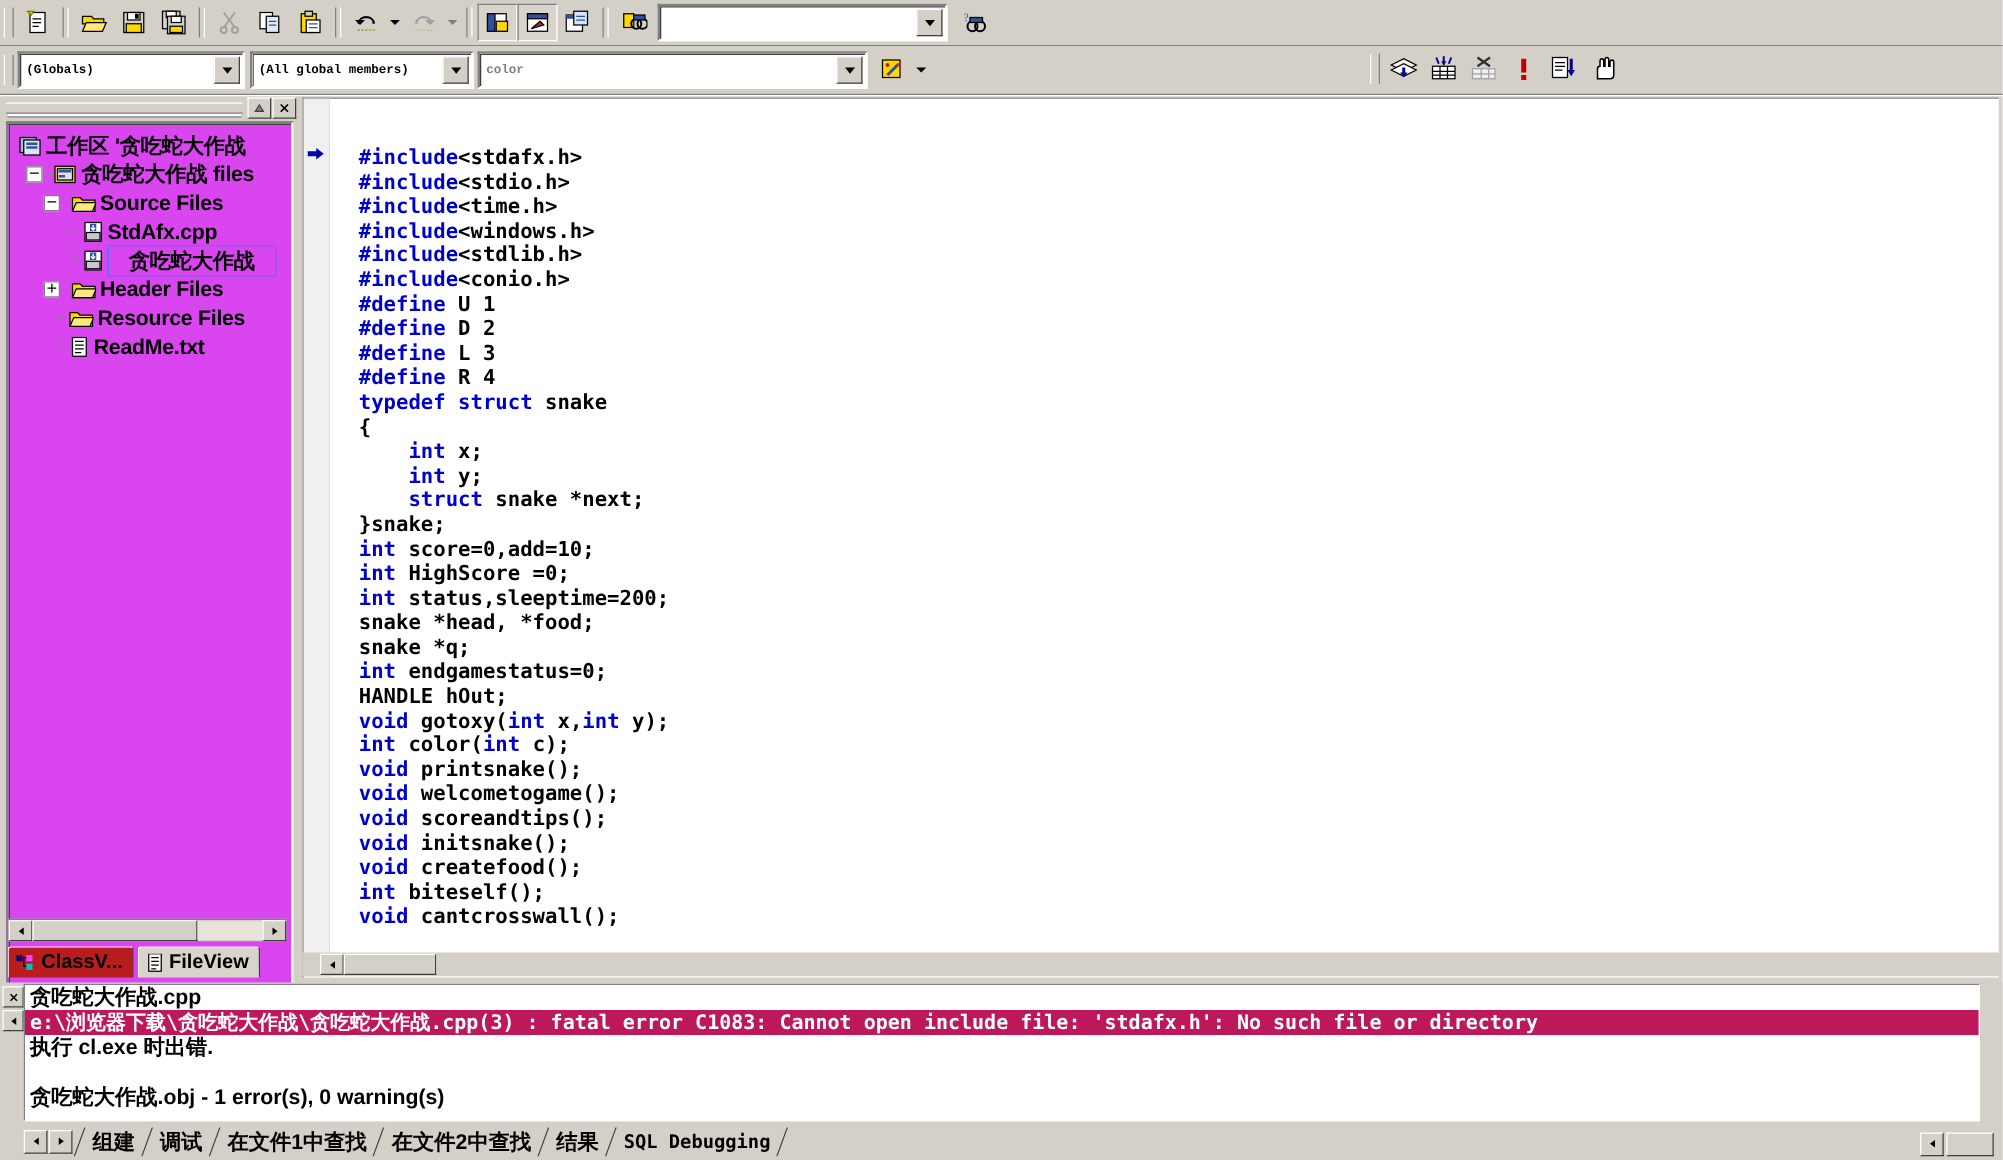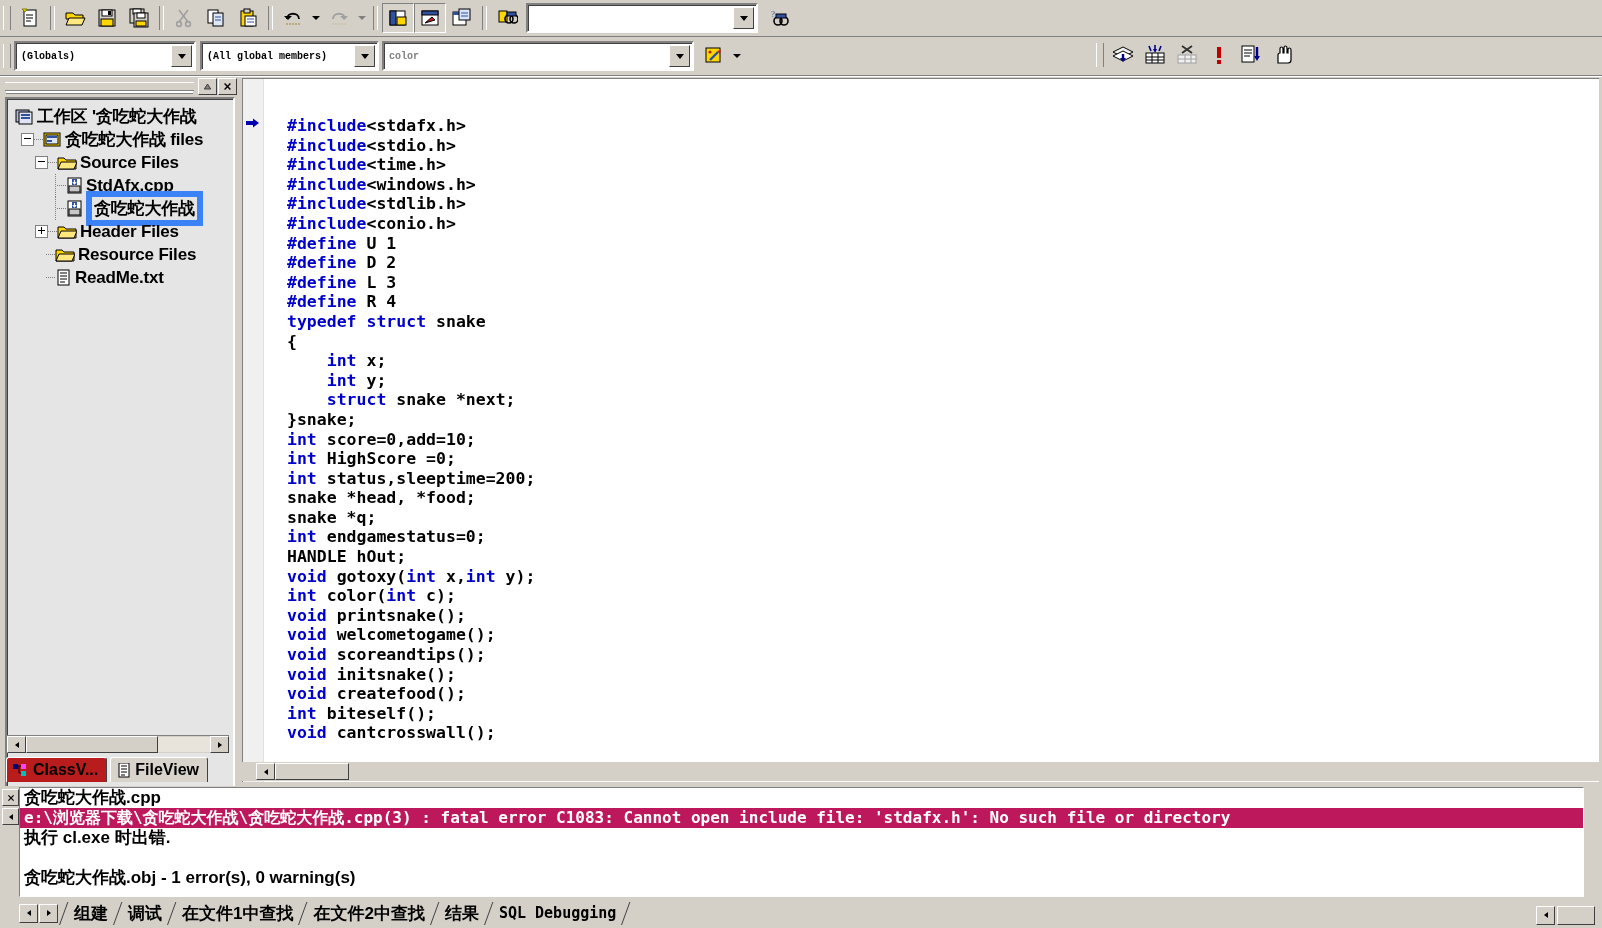--- a/index.html
+++ b/index.html
@@ -42,32 +42,32 @@
   .cbtn i{width:0;height:0;border-left:4px solid transparent;border-right:4px solid transparent;border-top:5px solid #000;}
 
   
   #workspace{position:absolute;left:4px;top:78px;width:233px;height:704px;background:#d4d0c8;}
   #ws-title{position:absolute;left:0;top:0;width:233px;height:17px;display:flex;align-items:center;}
   .gripbars{flex:1;height:7px;margin:0 3px 0 1px;
             border-top:1px solid #fff;border-bottom:1px solid #808080;
             box-shadow:0 3px 0 -1px #fff,0 4px 0 -1px #808080;}
   .wsbtn{width:17px;height:15px;background:#d4d0c8;margin-left:1px;display:flex;align-items:center;justify-content:center;
          border-top:1px solid #fff;border-left:1px solid #fff;border-right:1px solid #404040;border-bottom:1px solid #404040;}
-  #ws-tree{position:absolute;left:1px;top:19px;width:226px;height:700px;background:#e5e5e5;
+  #ws-tree{position:absolute;left:1px;top:19px;width:226px;height:700px;background:#d946ef;
            border:2px solid;border-color:#808080 #fff #fff #808080;box-shadow:inset 1px 1px 0 #404040;overflow:hidden;}
   .treebody{position:relative;padding:6px 0 0 0;}
   .trow{height:23px;display:flex;align-items:center;white-space:nowrap;font-size:17px;font-weight:bold;}
   .trow .tlabel{margin-left:3px;letter-spacing:-0.2px;}
   .tw{display:inline-block;flex:none;}
   .expander{width:11px;height:11px;background:#fff;border:1px solid #808080;position:relative;flex:none;}
   .expander:before{content:"";position:absolute;left:2px;top:4px;width:7px;height:1px;background:#000;}
   .expander.plus:after{content:"";position:absolute;left:5px;top:1px;width:1px;height:7px;background:#000;}
   .dotline{border-left:1px dotted #808080;height:23px;width:1px;flex:none;}
   .hdot{width:9px;height:1px;border-top:1px dotted #808080;flex:none;}
-  .selbox{border:6px solid #3b82f6;padding:0 2px;margin-left:1px;}
+  .selbox{border:1px solid #3b82f6;padding:0 16px;margin-left:1px;}
   #ws-hscroll{position:absolute;left:3px;bottom:29px;width:222px;height:17px;background:#d4d0c8;display:flex;align-items:center;
               border-top:1px solid #808080;}
   .sbarrow{width:17px;height:15px;background:#d4d0c8;display:flex;align-items:center;justify-content:center;flex:none;
            border-top:1px solid #fff;border-left:1px solid #fff;border-right:1px solid #404040;border-bottom:1px solid #404040;}
   .sbthumb{height:15px;background:#d4d0c8;flex:none;
            border-top:1px solid #fff;border-left:1px solid #fff;border-right:1px solid #404040;border-bottom:1px solid #404040;}
   .sbtrack{flex:1;height:15px;background:#e8e4dc;}
   #ws-tabs{position:absolute;left:2px;bottom:0;width:230px;height:26px;display:flex;align-items:flex-end;}
   .wtab{height:24px;display:flex;align-items:center;padding:0 8px 0 6px;background:#b91c1c;font-size:16px;font-weight:bold;
         border-top:1px solid #fff;border-left:1px solid #fff;border-right:1px solid #404040;

